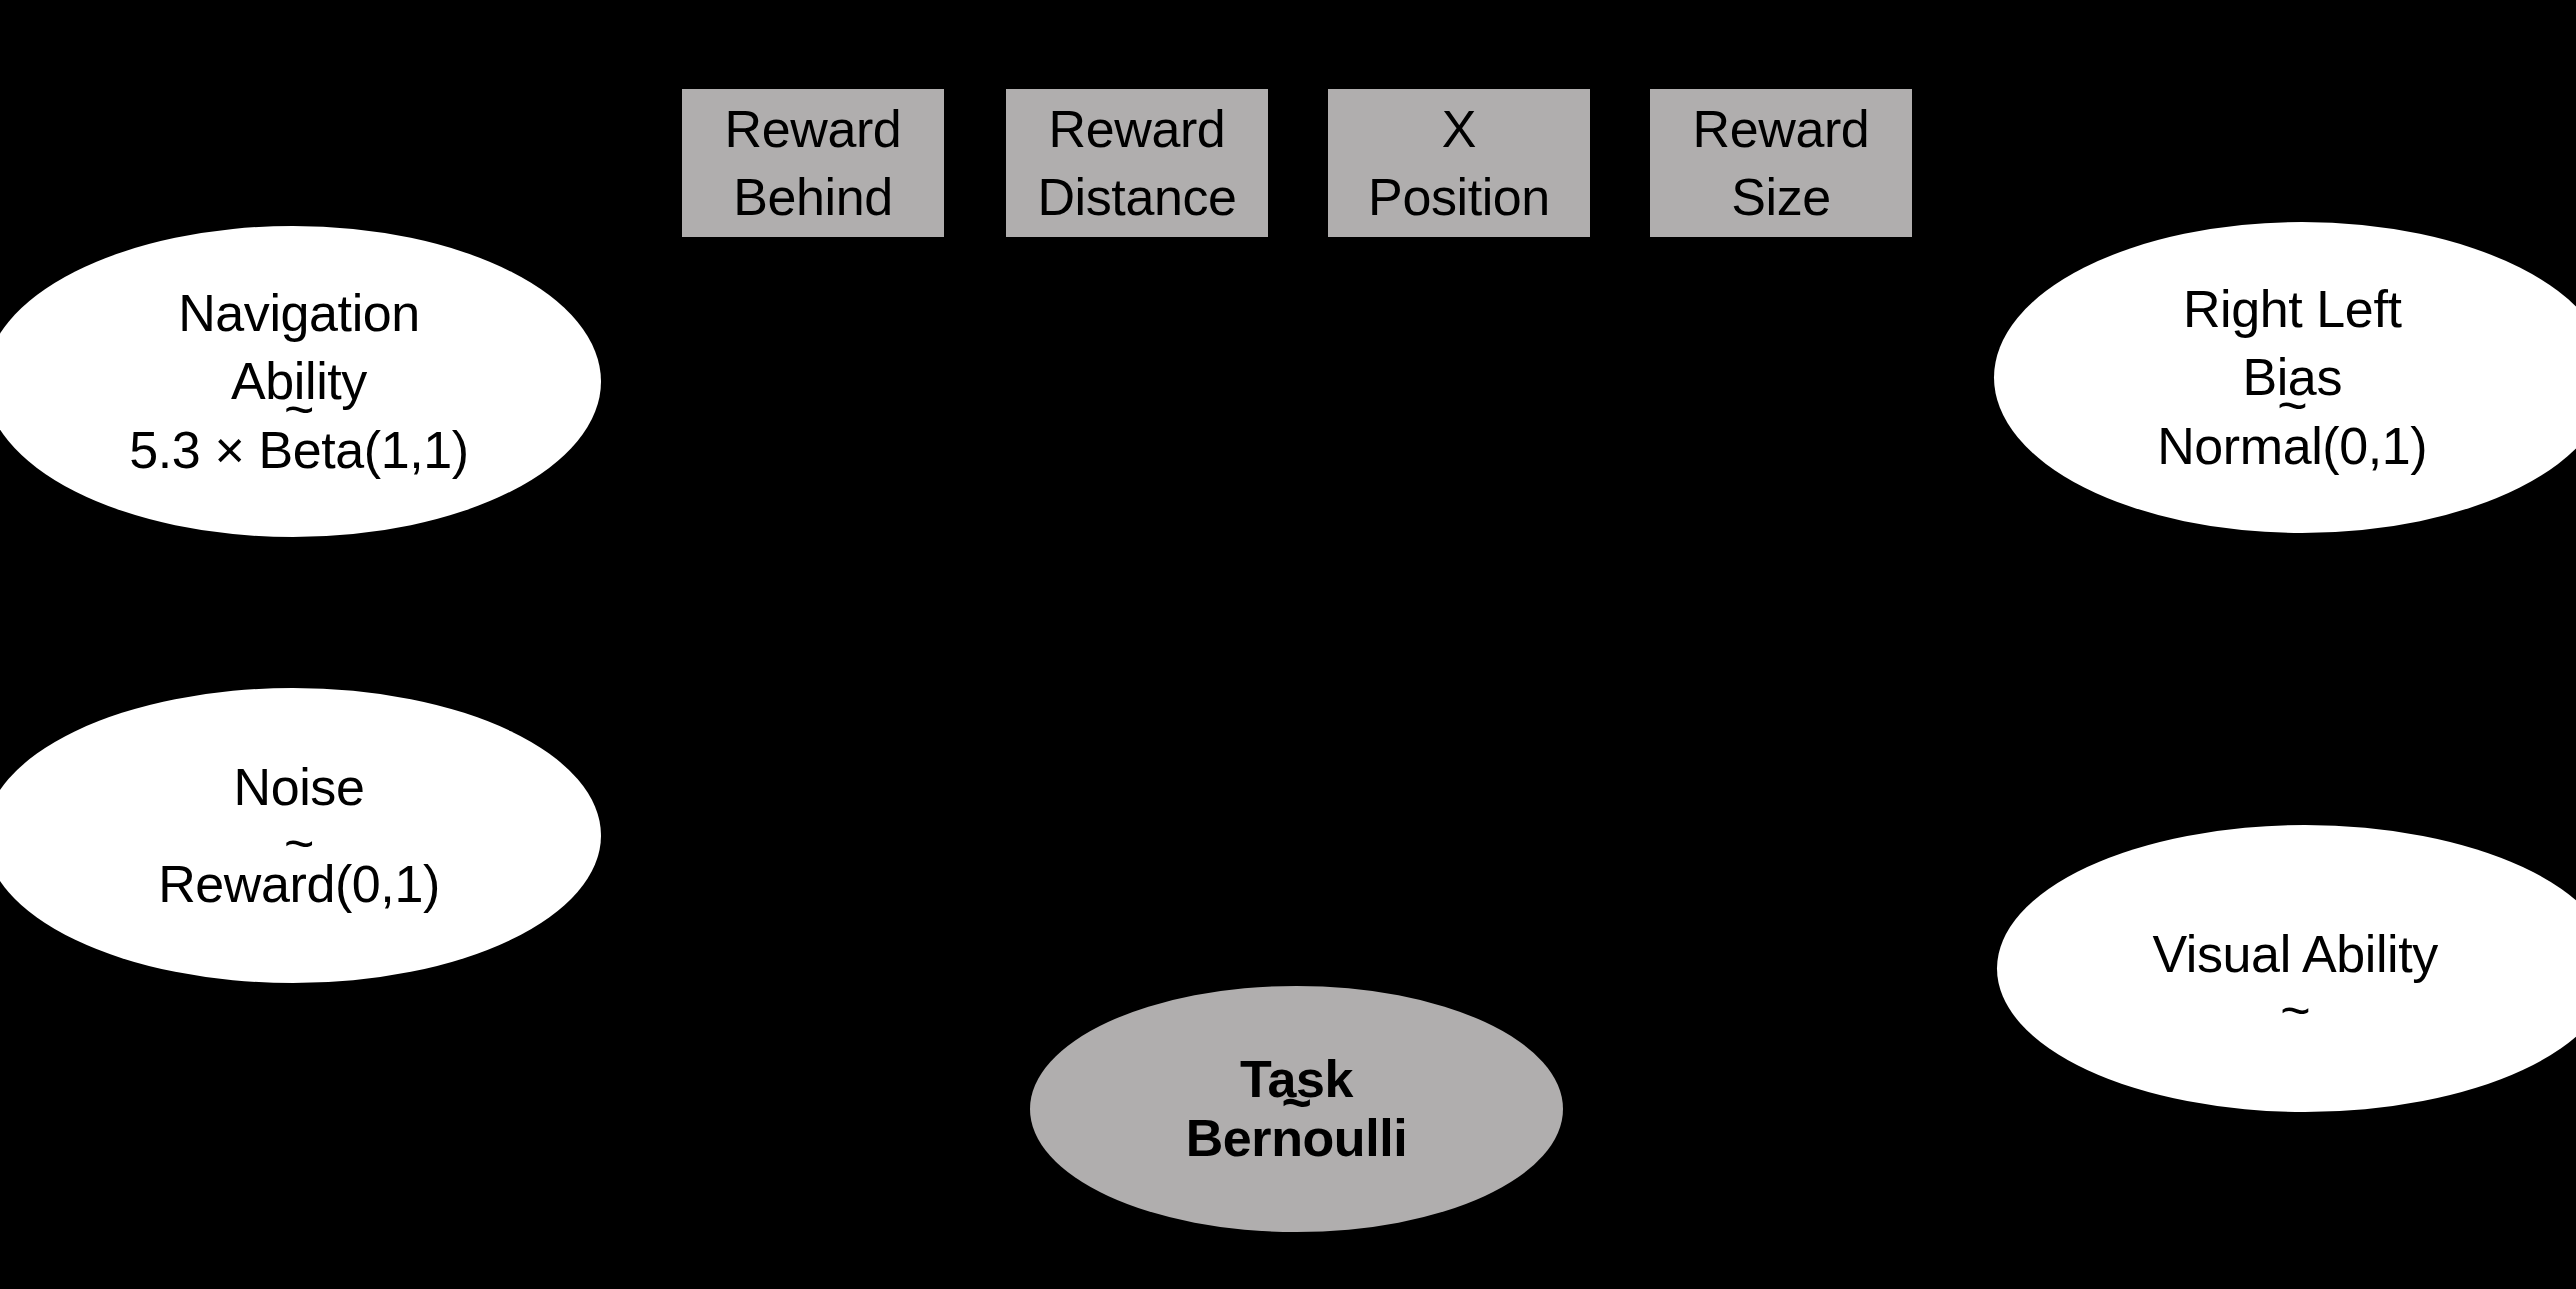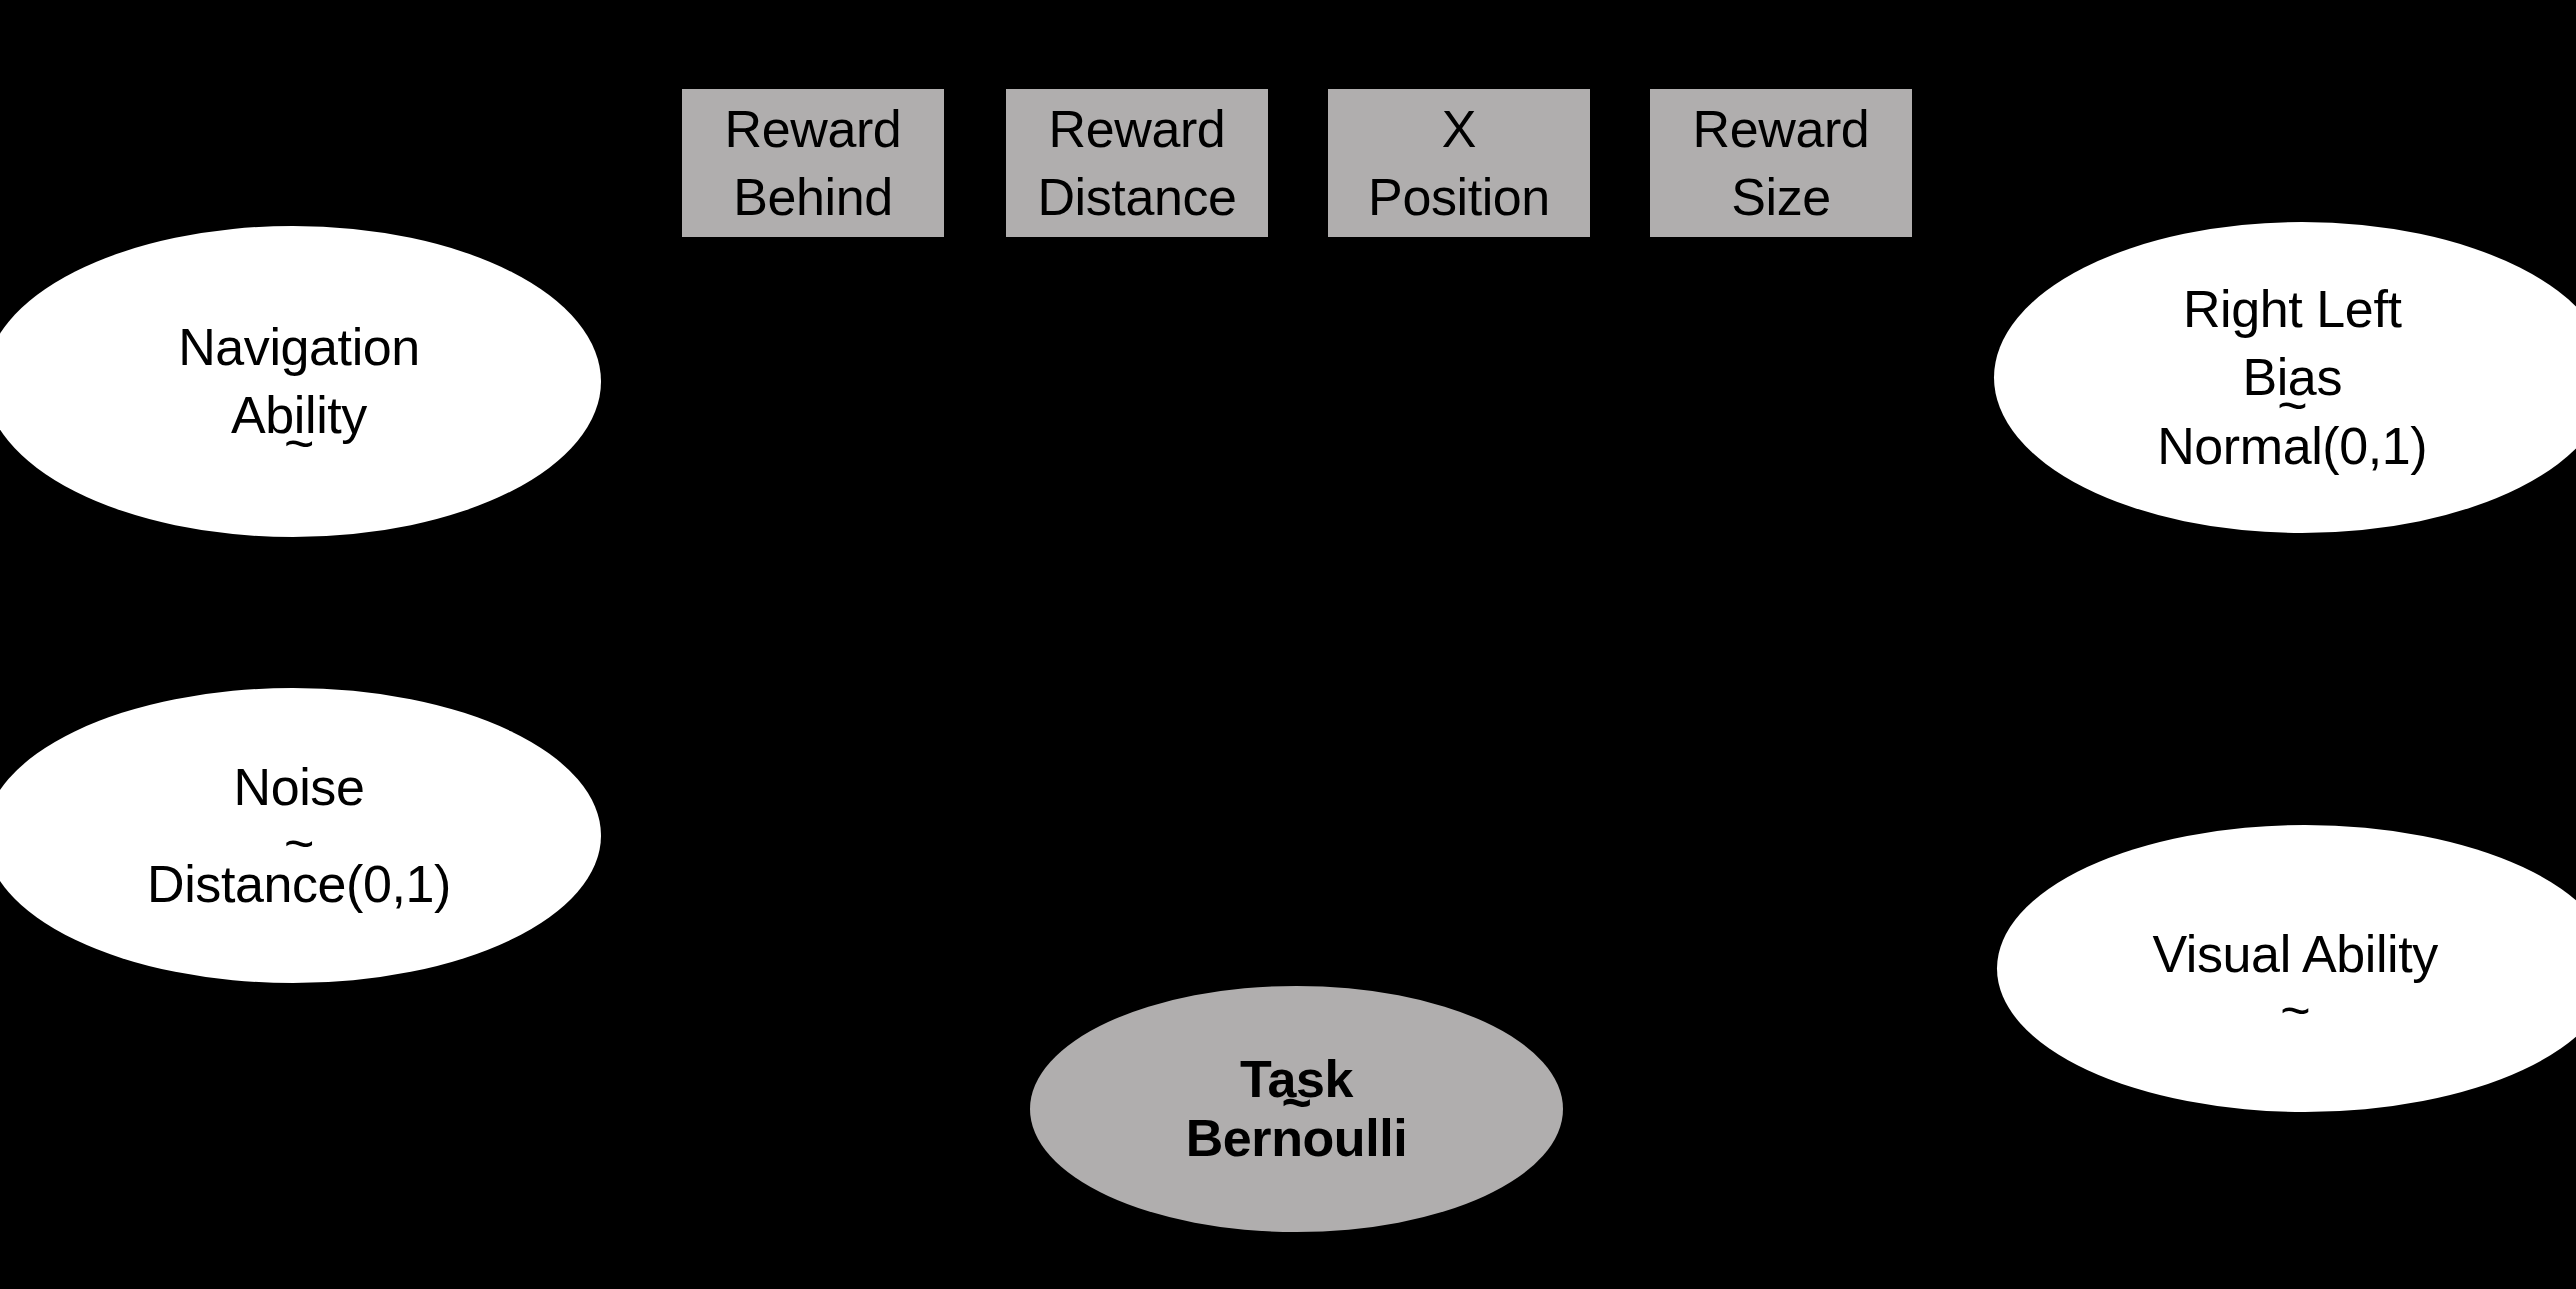--- a/index.html
+++ b/index.html
@@ -100,38 +100,39 @@
   <div class="obs-box" style="left:1650px; top:73px; width:262px; height:148px;">
     <span class="ln">Reward</span>
     <span class="ln">Size</span>
   </div>
 
   <div class="node-ellipse white" style="left:-14.7px; top:210px; width:616px; height:311px;">
     <div class="node-inner" style="padding-left:11.4px;">
       <span class="ln">Navigation</span>
       <span class="ln">Ability</span>
       <span class="tilde">~</span>
+      <span class="ln">5.3 × Beta(1,1)</span>
     </div>
   </div>
 
   <div class="node-ellipse white" style="left:1994px; top:206px; width:616px; height:311px;">
     <div class="node-inner" style="padding-right:19.6px;">
       <span class="ln">Right Left</span>
       <span class="ln">Bias</span>
       <span class="tilde">~</span>
       <span class="ln">Normal(0,1)</span>
     </div>
   </div>
 
   <div class="node-ellipse white" style="left:-14.7px; top:672px; width:616px; height:295px;">
     <div class="node-inner" style="padding-left:11.4px;">
       <span class="ln">Noise</span>
       <span class="gap-sm"></span>
       <span class="tilde">~</span>
-      <span class="ln">Distance(0,1)</span>
+      <span class="ln">Reward(0,1)</span>
     </div>
   </div>
 
   <div class="node-ellipse white" style="left:1997px; top:809px; width:616px; height:287px;">
     <div class="node-inner" style="padding-right:19.6px;">
       <span class="ln">Visual Ability</span>
       <span class="gap-sm"></span>
       <span class="tilde">~</span>
     </div>
   </div>

